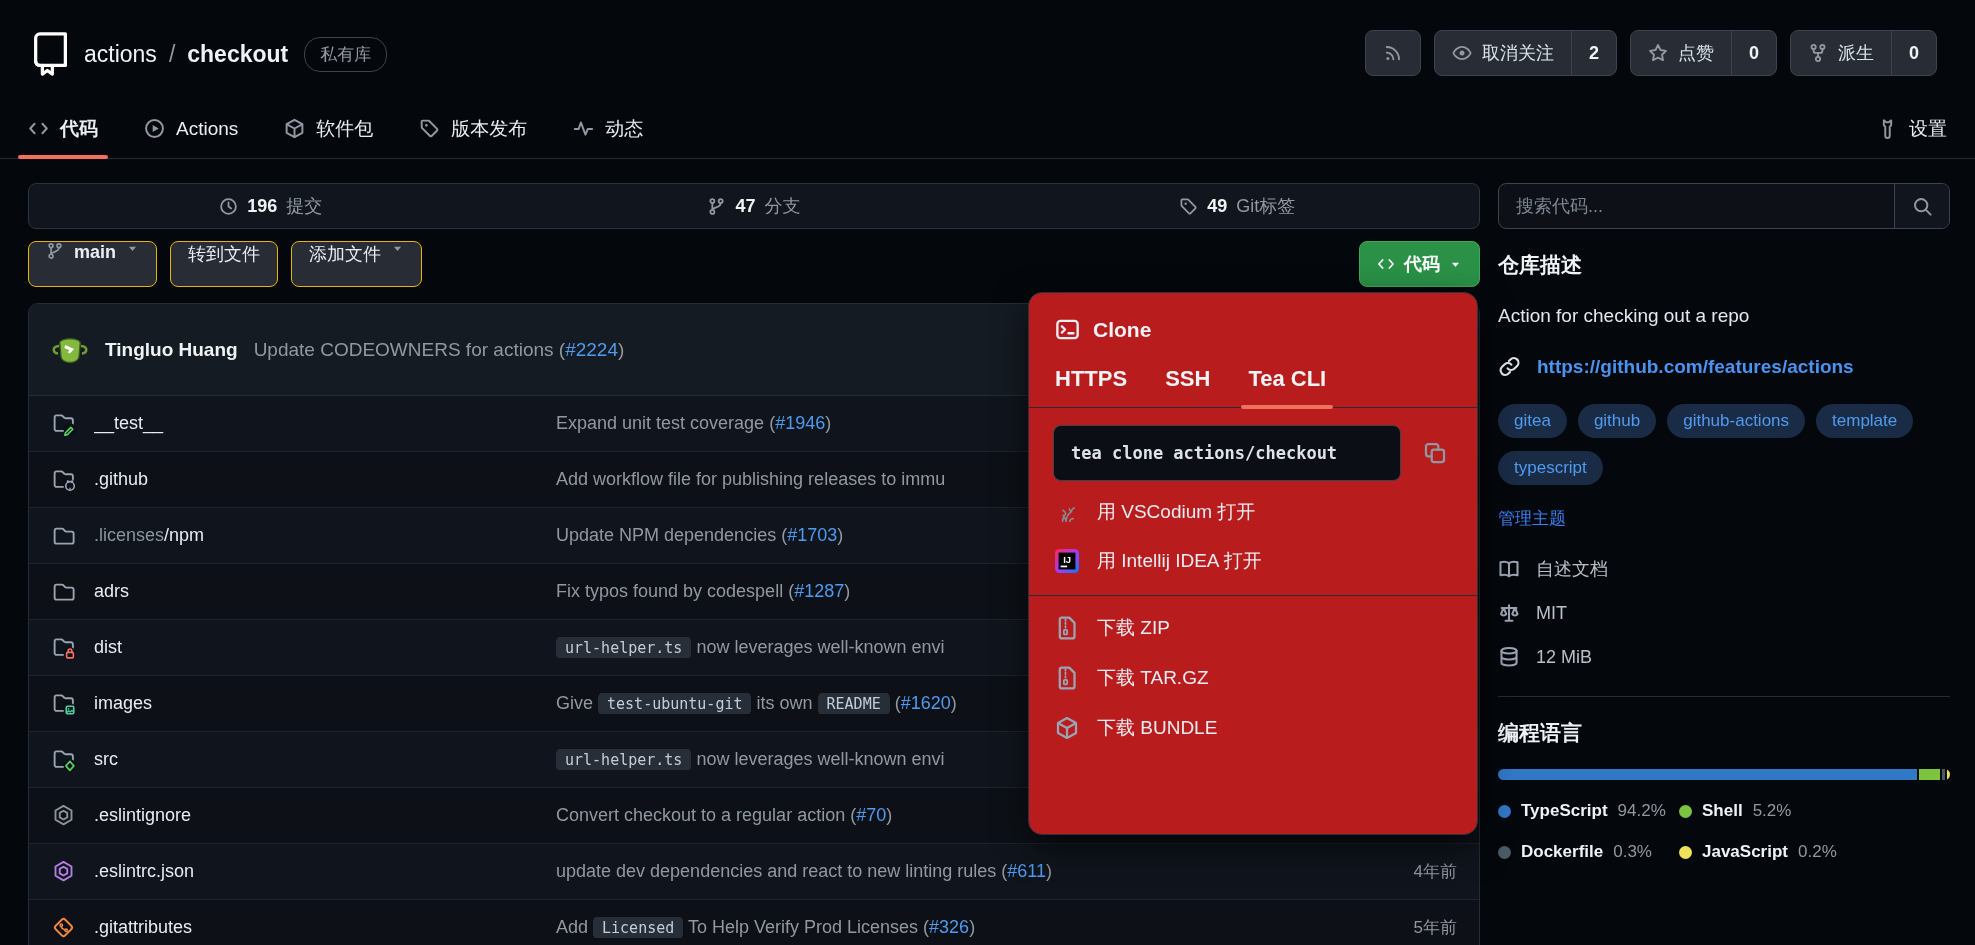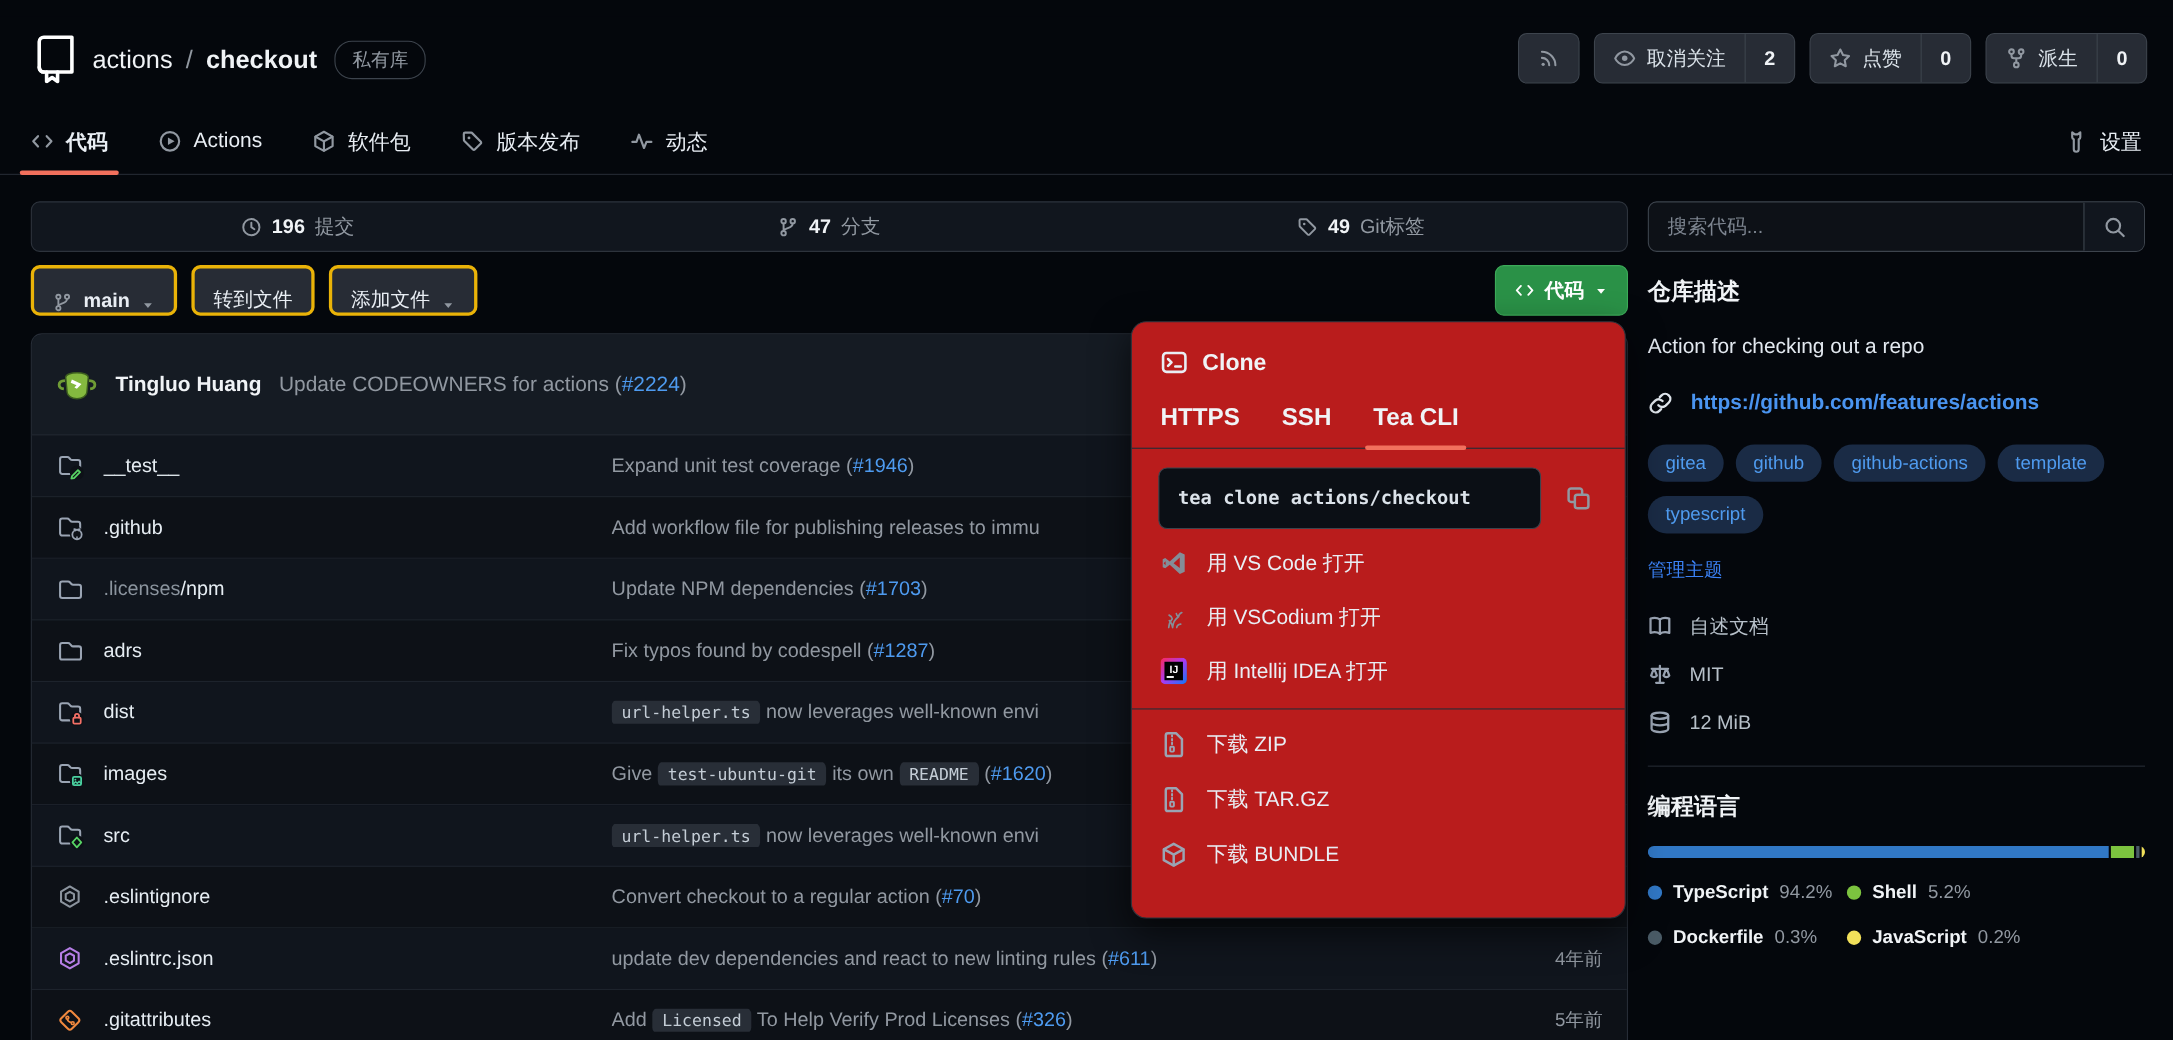--- a/index.html
+++ b/index.html
@@ -8,42 +8,42 @@
   #app { position:relative; width:1975px; height:945px; overflow:hidden; background:#04070c;margin-top:15px; }
   svg { display:block; }
 
   
   .hdr-logo { position:absolute; left:28px; top:15px; width:46px; height:46px; }
   .hdr-title { position:absolute; left:84px; top:22px; display:flex; align-items:center; font-size:23px; }
   .hdr-title .owner { color:#f0f3f6; font-weight:500; }
   .hdr-title .slash { color:#9198a1; margin:0 12px; }
   .hdr-title .repo  { font-weight:700; }
   .vis-badge { margin-left:16px; border:1px solid #3d444d; border-radius:16px; padding:5px 15px; font-size:17px; color:#9198a1; }
-  .hdr-actions { position:absolute; right:23px; top:15px; display:flex; gap:13px; }
+  .hdr-actions { position:absolute; right:38px; top:15px; display:flex; gap:13px; }
   .hbtn { display:flex; align-items:stretch; background:#272c35; border:1px solid #3d444d; border-radius:8px; height:46px; color:#dbe3ea; font-size:18px; overflow:hidden; cursor:pointer; }
   .hbtn .seg { display:flex; align-items:center; gap:10px; padding:0 17px; }
   .hbtn .cnt { display:flex; align-items:center; padding:0 17px; border-left:1px solid #3d444d; font-weight:700; color:#f0f3f6; }
   .hbtn svg { width:20px; height:20px; color:#9198a1; }
 
   
   .tabbar { position:absolute; top:84px; left:0; right:0; height:60px; border-bottom:1px solid #252b34; display:flex; align-items:center; padding:0 28px; gap:46px; }
   .tab { position:relative; display:flex; align-items:center; gap:11px; font-size:19px; color:#e9eef4; height:100%; cursor:pointer; }
   .tab svg { width:21px; height:21px; color:#9198a1; }
   .tab.active { font-weight:700; }
   .tab.active .underline { position:absolute; left:-10px; right:-10px; bottom:-1px; height:4px; background:#f2705d; border-radius:3px; }
   .tab.settings { margin-left:auto; }
 
   
   .statsbar { position:absolute; left:28px; top:168px; width:1452px; height:46px; background:#11161e; border:1px solid #2d333c; border-radius:8px; display:flex; }
   .stat { flex:1; display:flex; align-items:center; justify-content:center; gap:9px; color:#9198a1; font-size:18px; cursor:pointer; }
   .stat b { color:#f0f3f6; }
   .stat svg { width:19px; height:19px; }
 
   .toolbar { position:absolute; left:28px; top:226px; width:1452px; height:46px; display:flex; gap:13px; align-items:center; }
-  .tbtn { display:flex; align-items:flex-end; gap:10px; height:46px; padding:0 17px; background:#272c35; border:3px solid #eab308; border-radius:8px; font-size:18px; color:#e9eef4; cursor:pointer; }
+  .tbtn { display:flex; align-items:flex-start; gap:10px; height:46px; padding:0 17px; background:#272c35; border:1px solid #eab308; border-radius:8px; font-size:18px; color:#e9eef4; cursor:pointer; }
   .tbtn svg { width:18px; height:18px; color:#9198a1; }
   .tbtn .caret svg { width:13px; height:13px; }
   .tbtn.branch b { font-weight:700; }
   .code-btn { margin-left:auto; display:flex; align-items:center; gap:9px; height:46px; padding:0 17px; background:#2a9147; border:1px solid #3cab59; border-radius:8px; color:#fff; font-weight:700; font-size:18px; cursor:pointer; }
   .code-btn svg { width:18px; height:18px; color:#fff; }
   .code-btn .caret svg { width:13px; height:13px; }
 
   .filebox { position:absolute; left:28px; top:288px; width:1452px; height:657px; border:1px solid #262c36; border-radius:10px 10px 0 0; background:#0d1117; overflow:hidden; }
   .commitrow { height:92px; background:#151b23; border-bottom:1px solid #262c36; display:flex; align-items:center; padding:0 22px; gap:16px; font-size:19px; }
   .commitrow .avatar { width:38px; height:38px; border-radius:6px; overflow:hidden; flex:none; }
@@ -473,28 +473,20 @@
             <svg viewBox="0 0 16 16" fill="none" stroke="currentColor" stroke-width="1.5" stroke-linecap="round" stroke-linejoin="round">
               <rect x="5.8" y="5.8" width="8.2" height="8.2" rx="1.5"></rect>
               <path d="M10.2 5.8V3.5c0-.8-.7-1.5-1.5-1.5H3.5C2.7 2 2 2.7 2 3.5v5.2c0 .8.7 1.5 1.5 1.5h2.3"></path>
             </svg>
           </span>
       </div>
     </div>
     <div id="popup-open-items">
         <div class="p-item">
           <span class="picon">
-            <svg viewBox="0 0 24 24">
-              <path fill="#848d97" d="M17.6 2.1 8.4 10.5 4.3 7.3 2 8.4v7.2l2.3 1.1 4.1-3.2 9.2 8.4 4.4-2.1V4.2l-4.4-2.1zM4.6 13.8l-1.7-1.8 1.7-1.8v3.6zm12.9 2.6-5.6-4.4 5.6-5.1v9.5z"></path>
-            </svg>
-          </span>
-          <span>用 VS Code 打开</span>
-        </div>
-        <div class="p-item">
-          <span class="picon">
             <svg viewBox="0 0 24 24" fill="none" stroke="#848d97" stroke-width="1.5" stroke-linecap="round">
               <path d="M7.5 21.5c.2-3.6 1.2-5.8 3.2-7.8M11 21.5c.3-4.7 2.2-7.7 5.4-9.8M11 21.5c-.2-2.7-1.2-4.6-3-6.3M14.8 21.5c0-1.8 1.6-2.8 3.6-3.1M10.7 13.7c-.3-1.7-1.3-2.8-2.9-3.5M16.4 11.7c.2-1.9 1.2-3.2 3-3.9M16.4 11.7c-1.2-.5-1.8-1.5-2-2.9"></path>
             </svg>
           </span>
           <span>用 VSCodium 打开</span>
         </div>
         <div class="p-item">
           <span class="picon">
             <svg viewBox="0 0 24 24">
               <defs>

